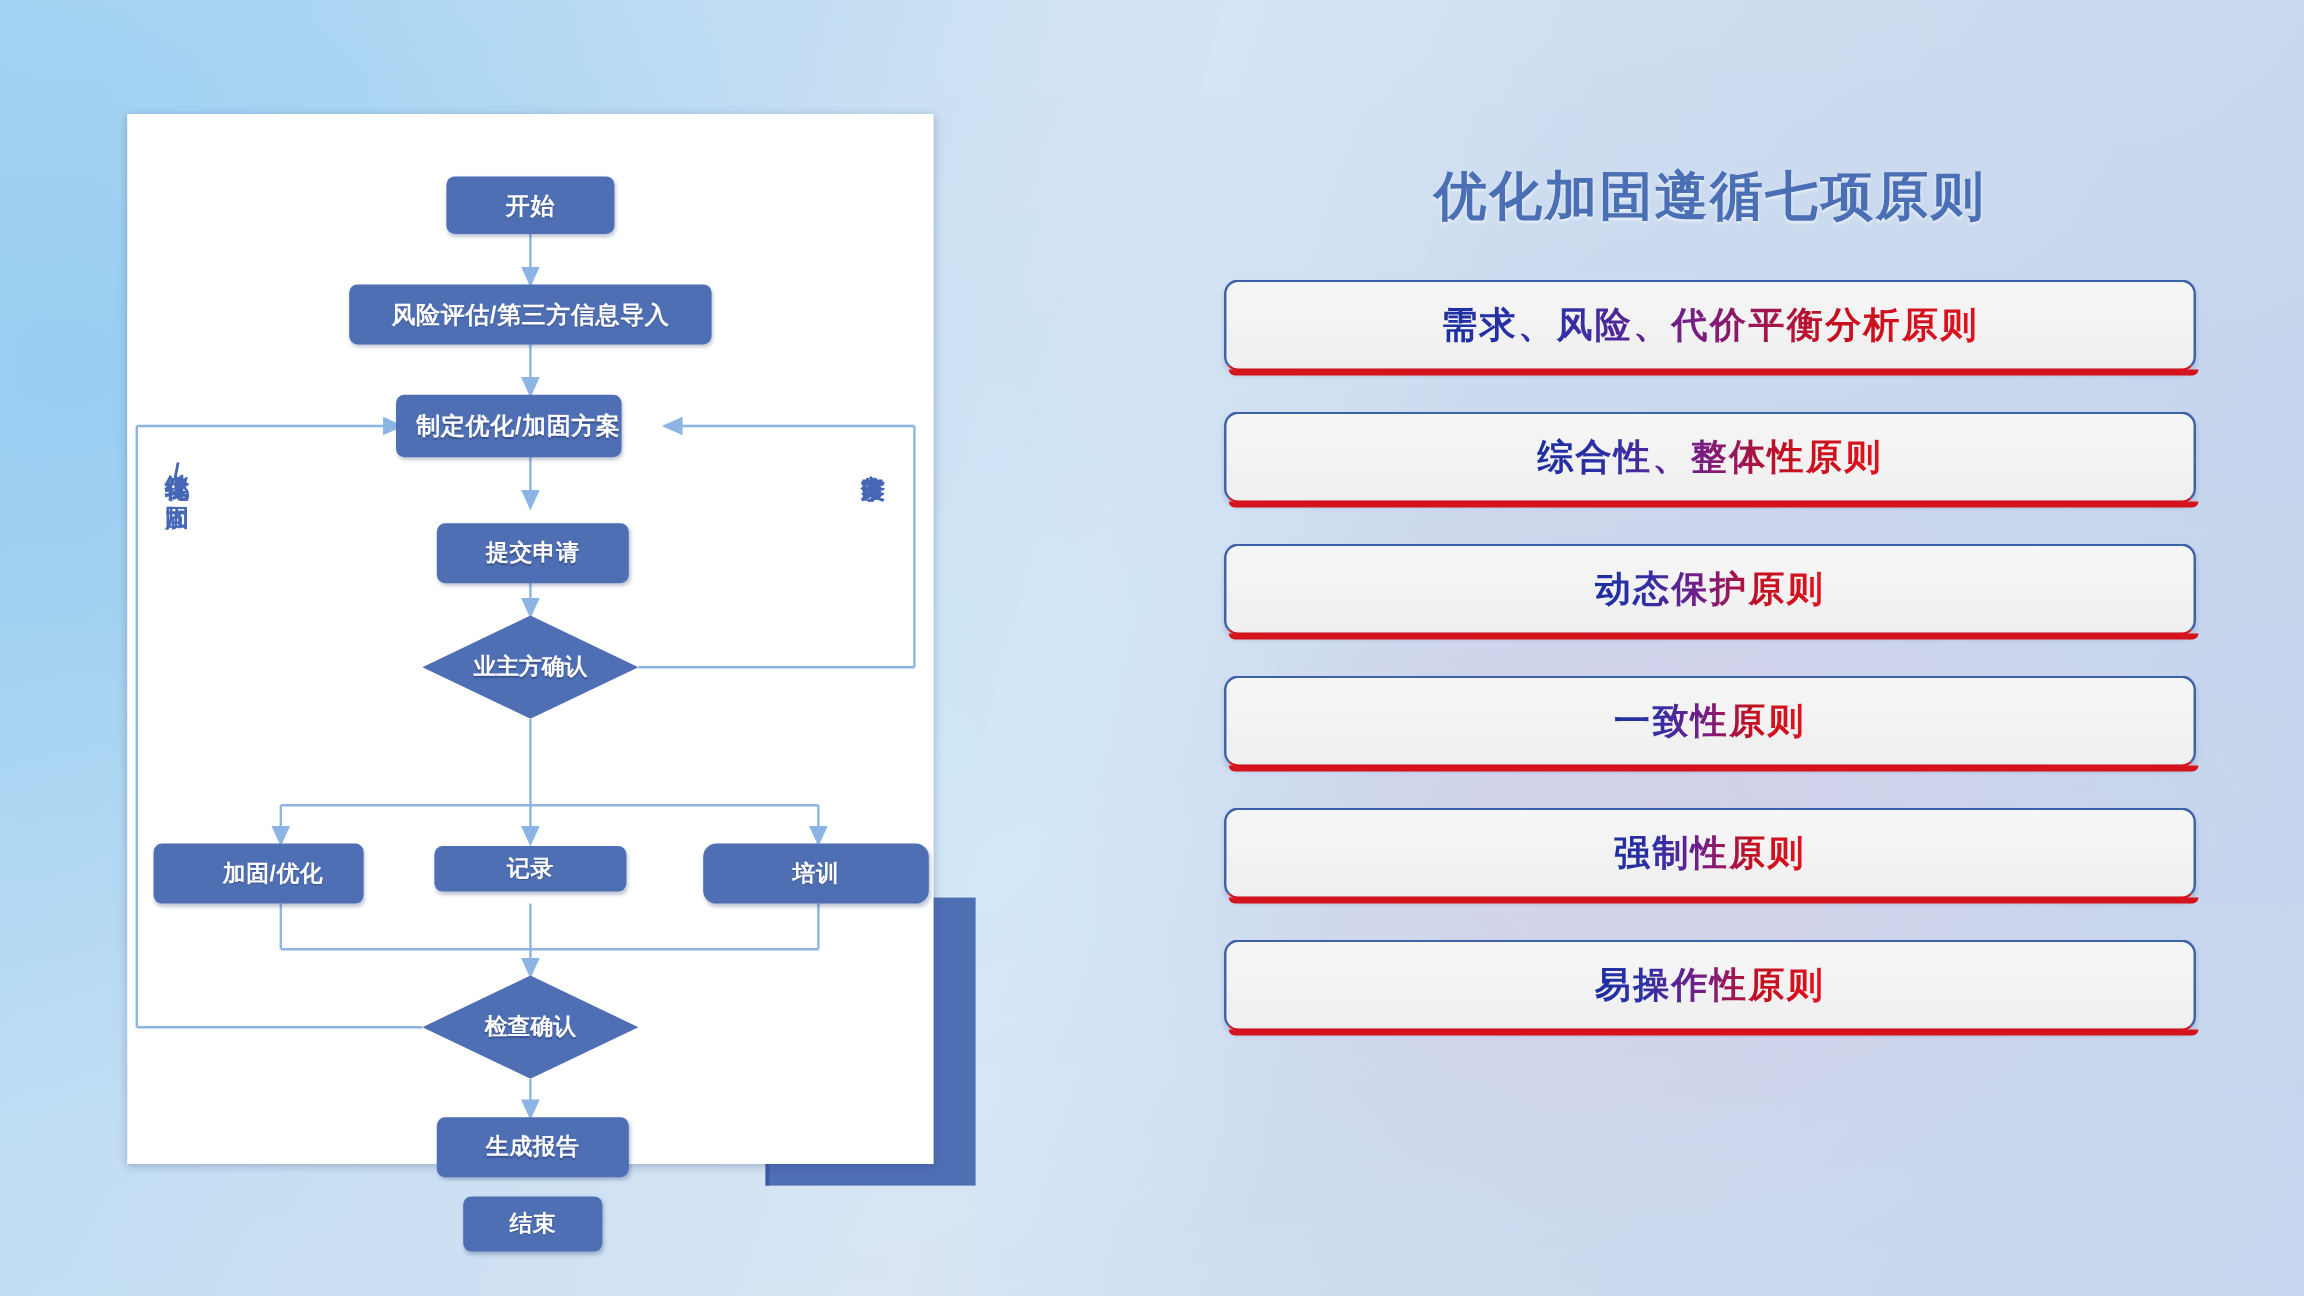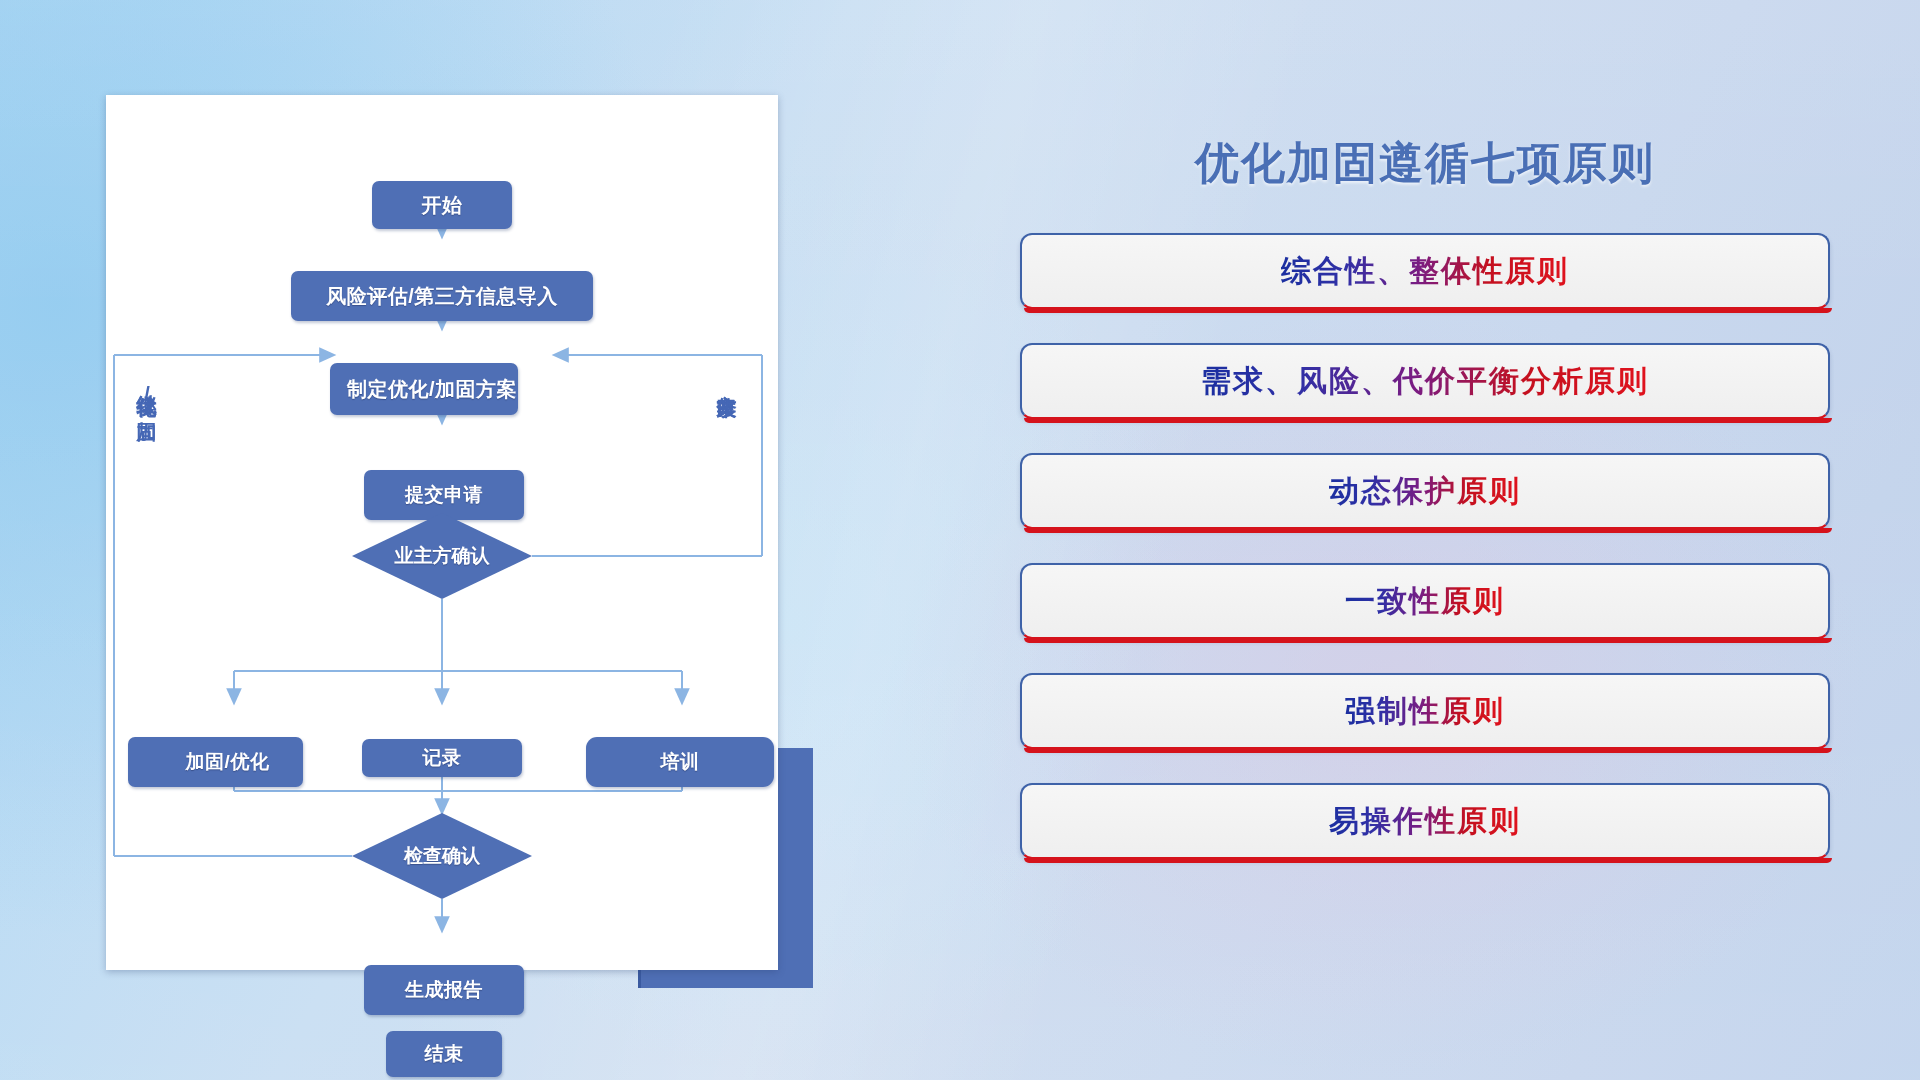--- a/index.html
+++ b/index.html
@@ -67,21 +67,20 @@
     justify-content: center;
     background: #4f6fb5;
     color: #ffffff;
     border-radius: 7px;
     font-size: 20px;
     font-weight: bold;
     letter-spacing: 0.5px;
     white-space: nowrap;
     text-shadow: 0 1px 1px rgba(30,45,90,0.45);
     box-shadow: 1px 2px 3px rgba(40,60,110,0.28);
-    margin-top: 34px;
   }
   .node.small { font-size: 19px; }
 
   
   .diamond-wrap {
     position: absolute;
     display: flex;
     align-items: center;
     justify-content: center;
   }
@@ -273,28 +272,28 @@
 
     <div class="vlabel" style="left:610px; top:284px;">方案修改</div>
   </div>
 </div>
 
 <div id="principles-panel">
 
   <div id="principles-title">优化加固遵循七项原则</div>
 
   <div class="principle-card">
+    <span class="principle-text">需求、风险、代价平衡分析原则</span>
+  </div>
+
+  <div class="principle-card">
     <span class="principle-text">综合性、整体性原则</span>
   </div>
 
   <div class="principle-card">
-    <span class="principle-text">需求、风险、代价平衡分析原则</span>
-  </div>
-
-  <div class="principle-card">
     <span class="principle-text">动态保护原则</span>
   </div>
 
   <div class="principle-card">
     <span class="principle-text">一致性原则</span>
   </div>
 
 
   <div class="principle-card">
     <span class="principle-text">强制性原则</span>

